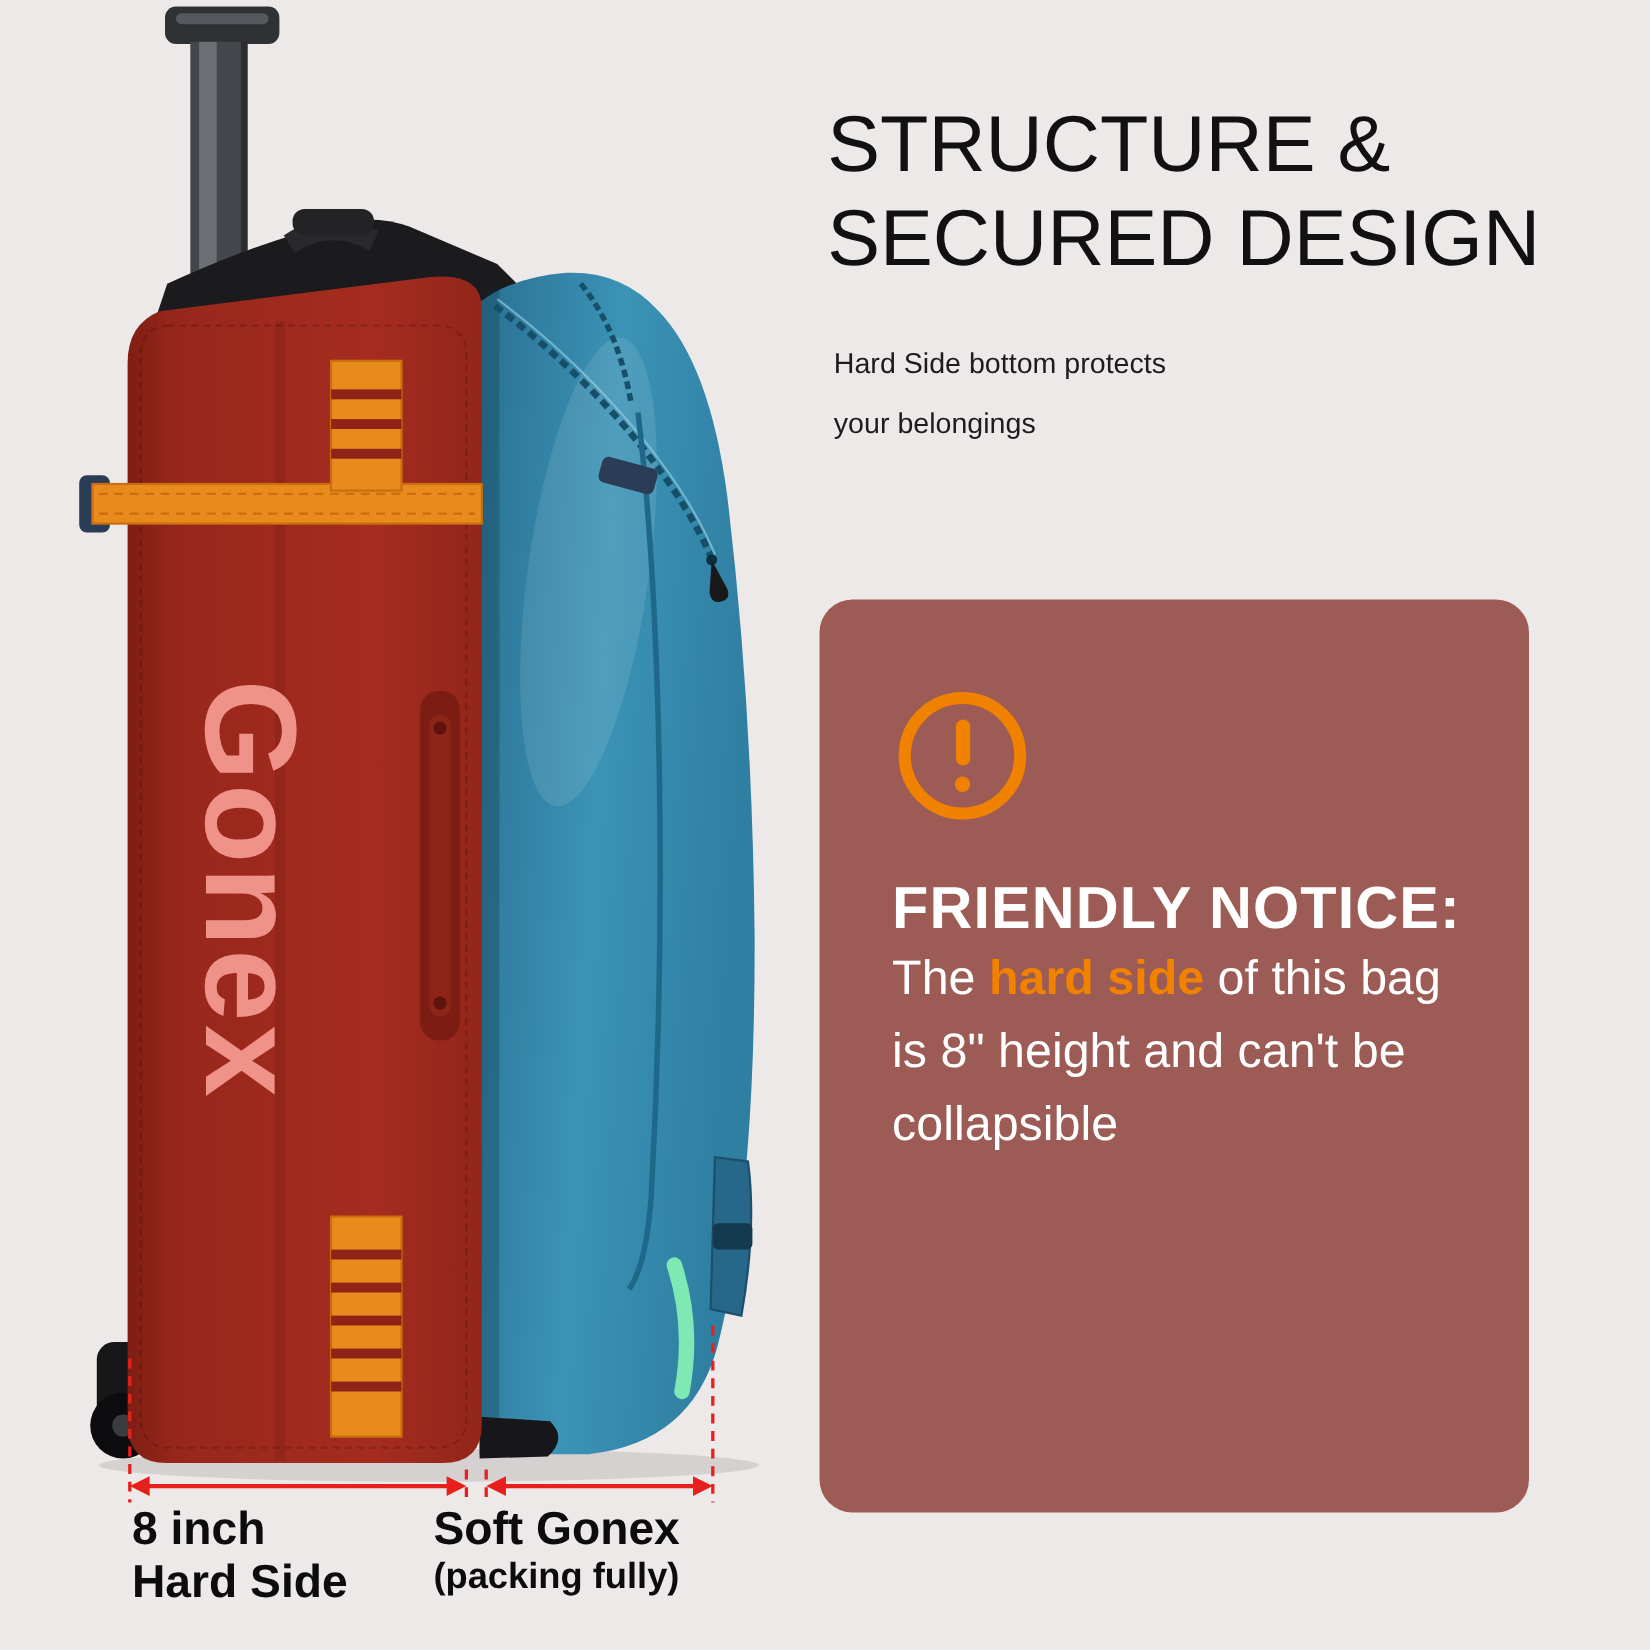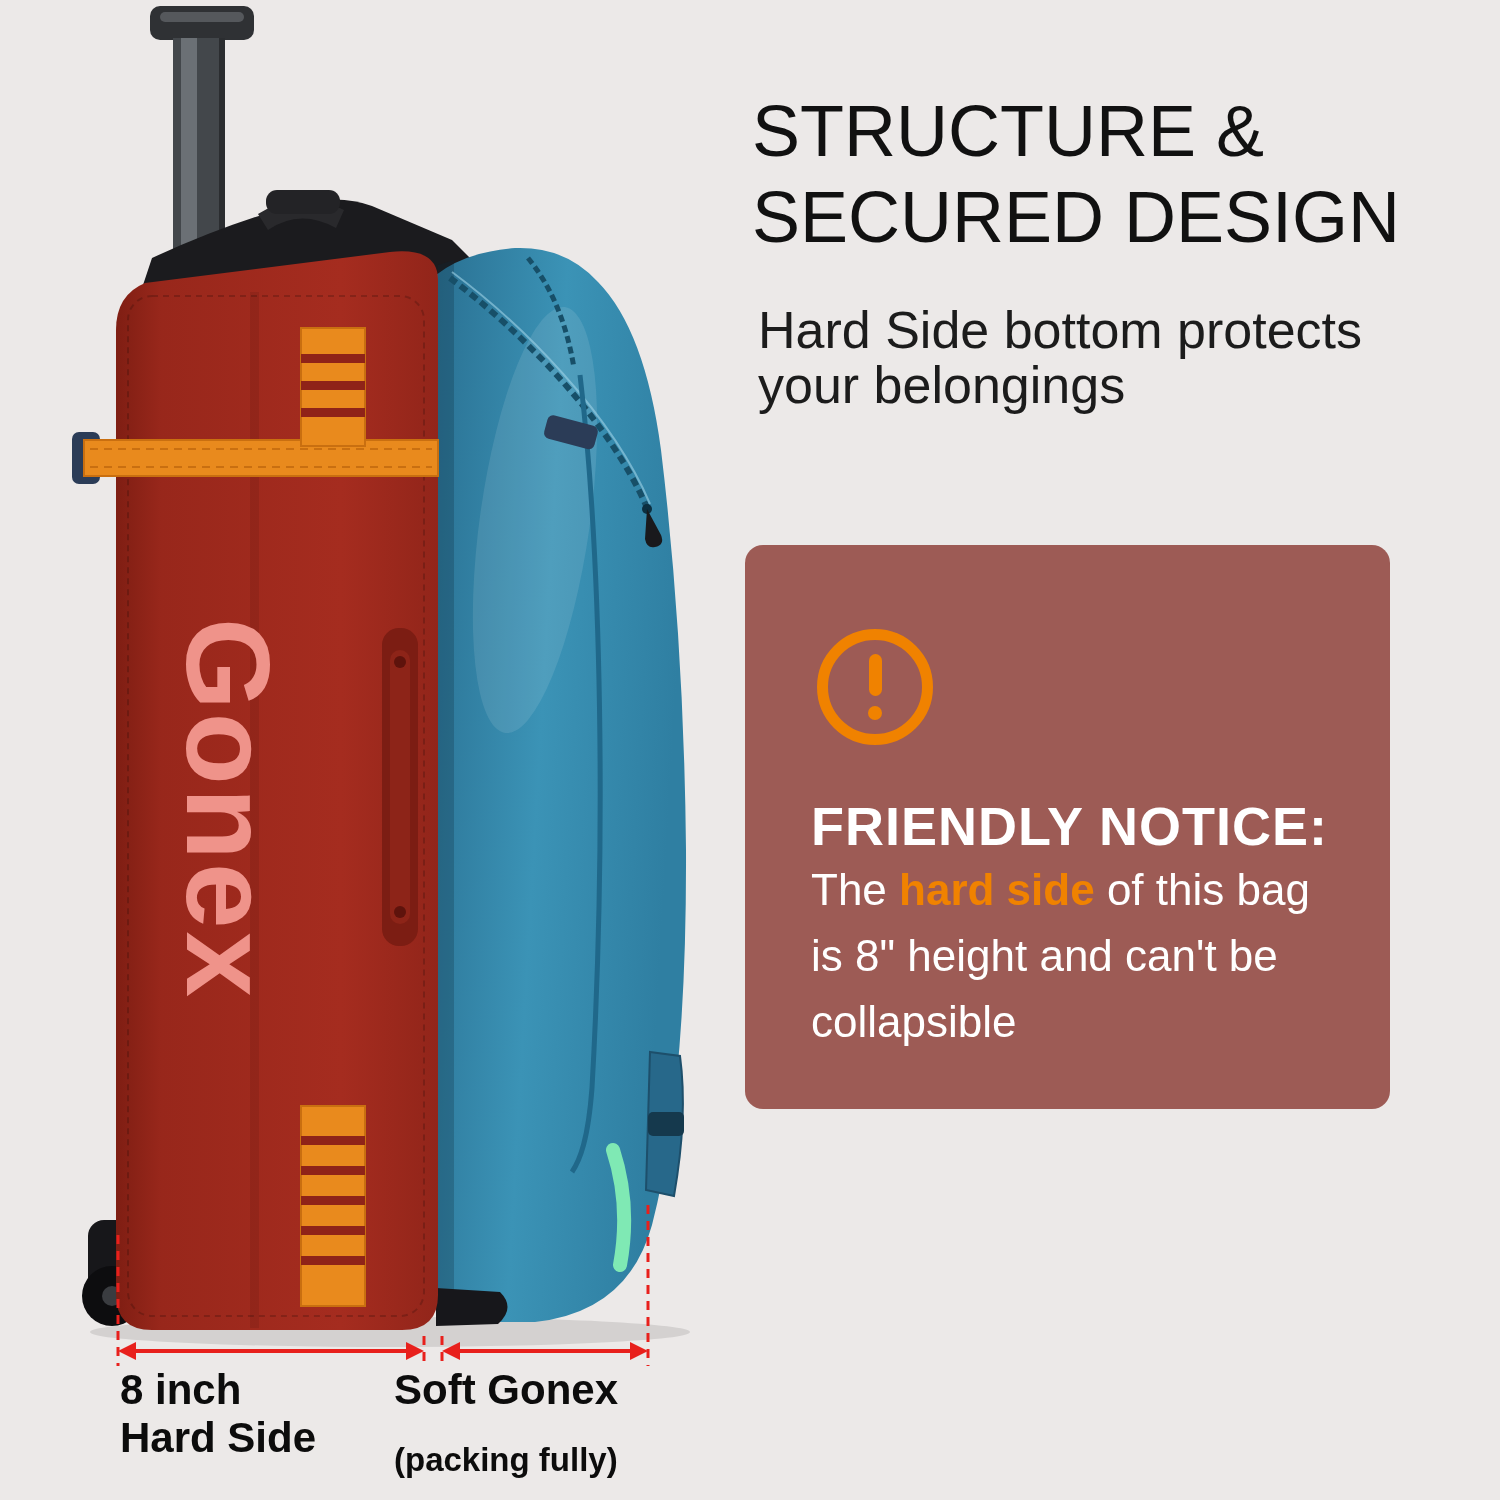--- a/index.html
+++ b/index.html
@@ -13,36 +13,36 @@
     --soft-blue:#2e81a4;
     --brand-pink:#ef938a;
     --strap-orange:#e98a1d;
   }
   *{margin:0;padding:0;box-sizing:border-box;}
   body{font-family:"Liberation Sans","DejaVu Sans",sans-serif;background:#ffffff;}
   .canvas{position:relative;width:1500px;height:1500px;background:var(--page-bg);overflow:hidden;}
   .bag-svg{position:absolute;left:0;top:0;}
 
   .headline{position:absolute;left:752px;top:88px;font-weight:normal;font-size:72px;line-height:86px;color:var(--title-color);letter-spacing:0;}
-  .subtitle{position:absolute;left:758px;top:303px;font-size:52px;line-height:55px;color:#1c1c1c;}
+  .subtitle{position:absolute;left:758px;top:303px;font-size:26px;line-height:55px;color:#1c1c1c;}
 
-  .notice{position:absolute;left:745px;top:545px;width:645px;height:564px;background:var(--notice-bg);border-radius:18px;padding:84px 57px 0 66px;}
+  .notice{position:absolute;left:745px;top:545px;width:645px;height:830px;background:var(--notice-bg);border-radius:30px;padding:84px 57px 0 66px;}
   .notice-icon{width:116px;height:116px;border:11px solid var(--accent-orange);border-radius:50%;display:flex;flex-direction:column;align-items:center;justify-content:center;gap:10px;margin-left:6px;}
   .excl-bar{width:13px;height:42px;border-radius:7px;background:var(--accent-orange);}
   .excl-dot{width:14px;height:14px;border-radius:50%;background:var(--accent-orange);}
   .notice-heading{margin-top:50px;font-weight:bold;font-size:54px;line-height:62px;color:var(--notice-text);letter-spacing:1px;}
   .notice-body{font-size:44px;line-height:66px;color:var(--notice-text);width:540px;}
   .notice-body .hl{color:var(--accent-orange);font-weight:bold;}
 
   .measure-label{position:absolute;text-align:left;color:#0c0c0c;font-weight:bold;}
   .measure-hard{left:120px;top:1366px;width:302px;}
   .measure-soft{left:394px;top:1366px;width:304px;}
   .measure-value{font-size:42px;line-height:48px;}
   .measure-name{font-size:42px;line-height:48px;}
-  .measure-note{font-size:33px;line-height:38px;margin-top:27px;}
+  .measure-note{font-size:33px;line-height:38px;}
 
   .brand-text{font-weight:bold;font-size:118px;letter-spacing:3px;fill:var(--brand-pink);font-family:"Liberation Sans","DejaVu Sans",sans-serif;}
   .fill-strap{fill:var(--strap-orange);}
   .stroke-measure{stroke:var(--measure-red);}
   .fill-measure{fill:var(--measure-red);}
 </style>
 </head>
 <body>
 
 <div class="canvas">

